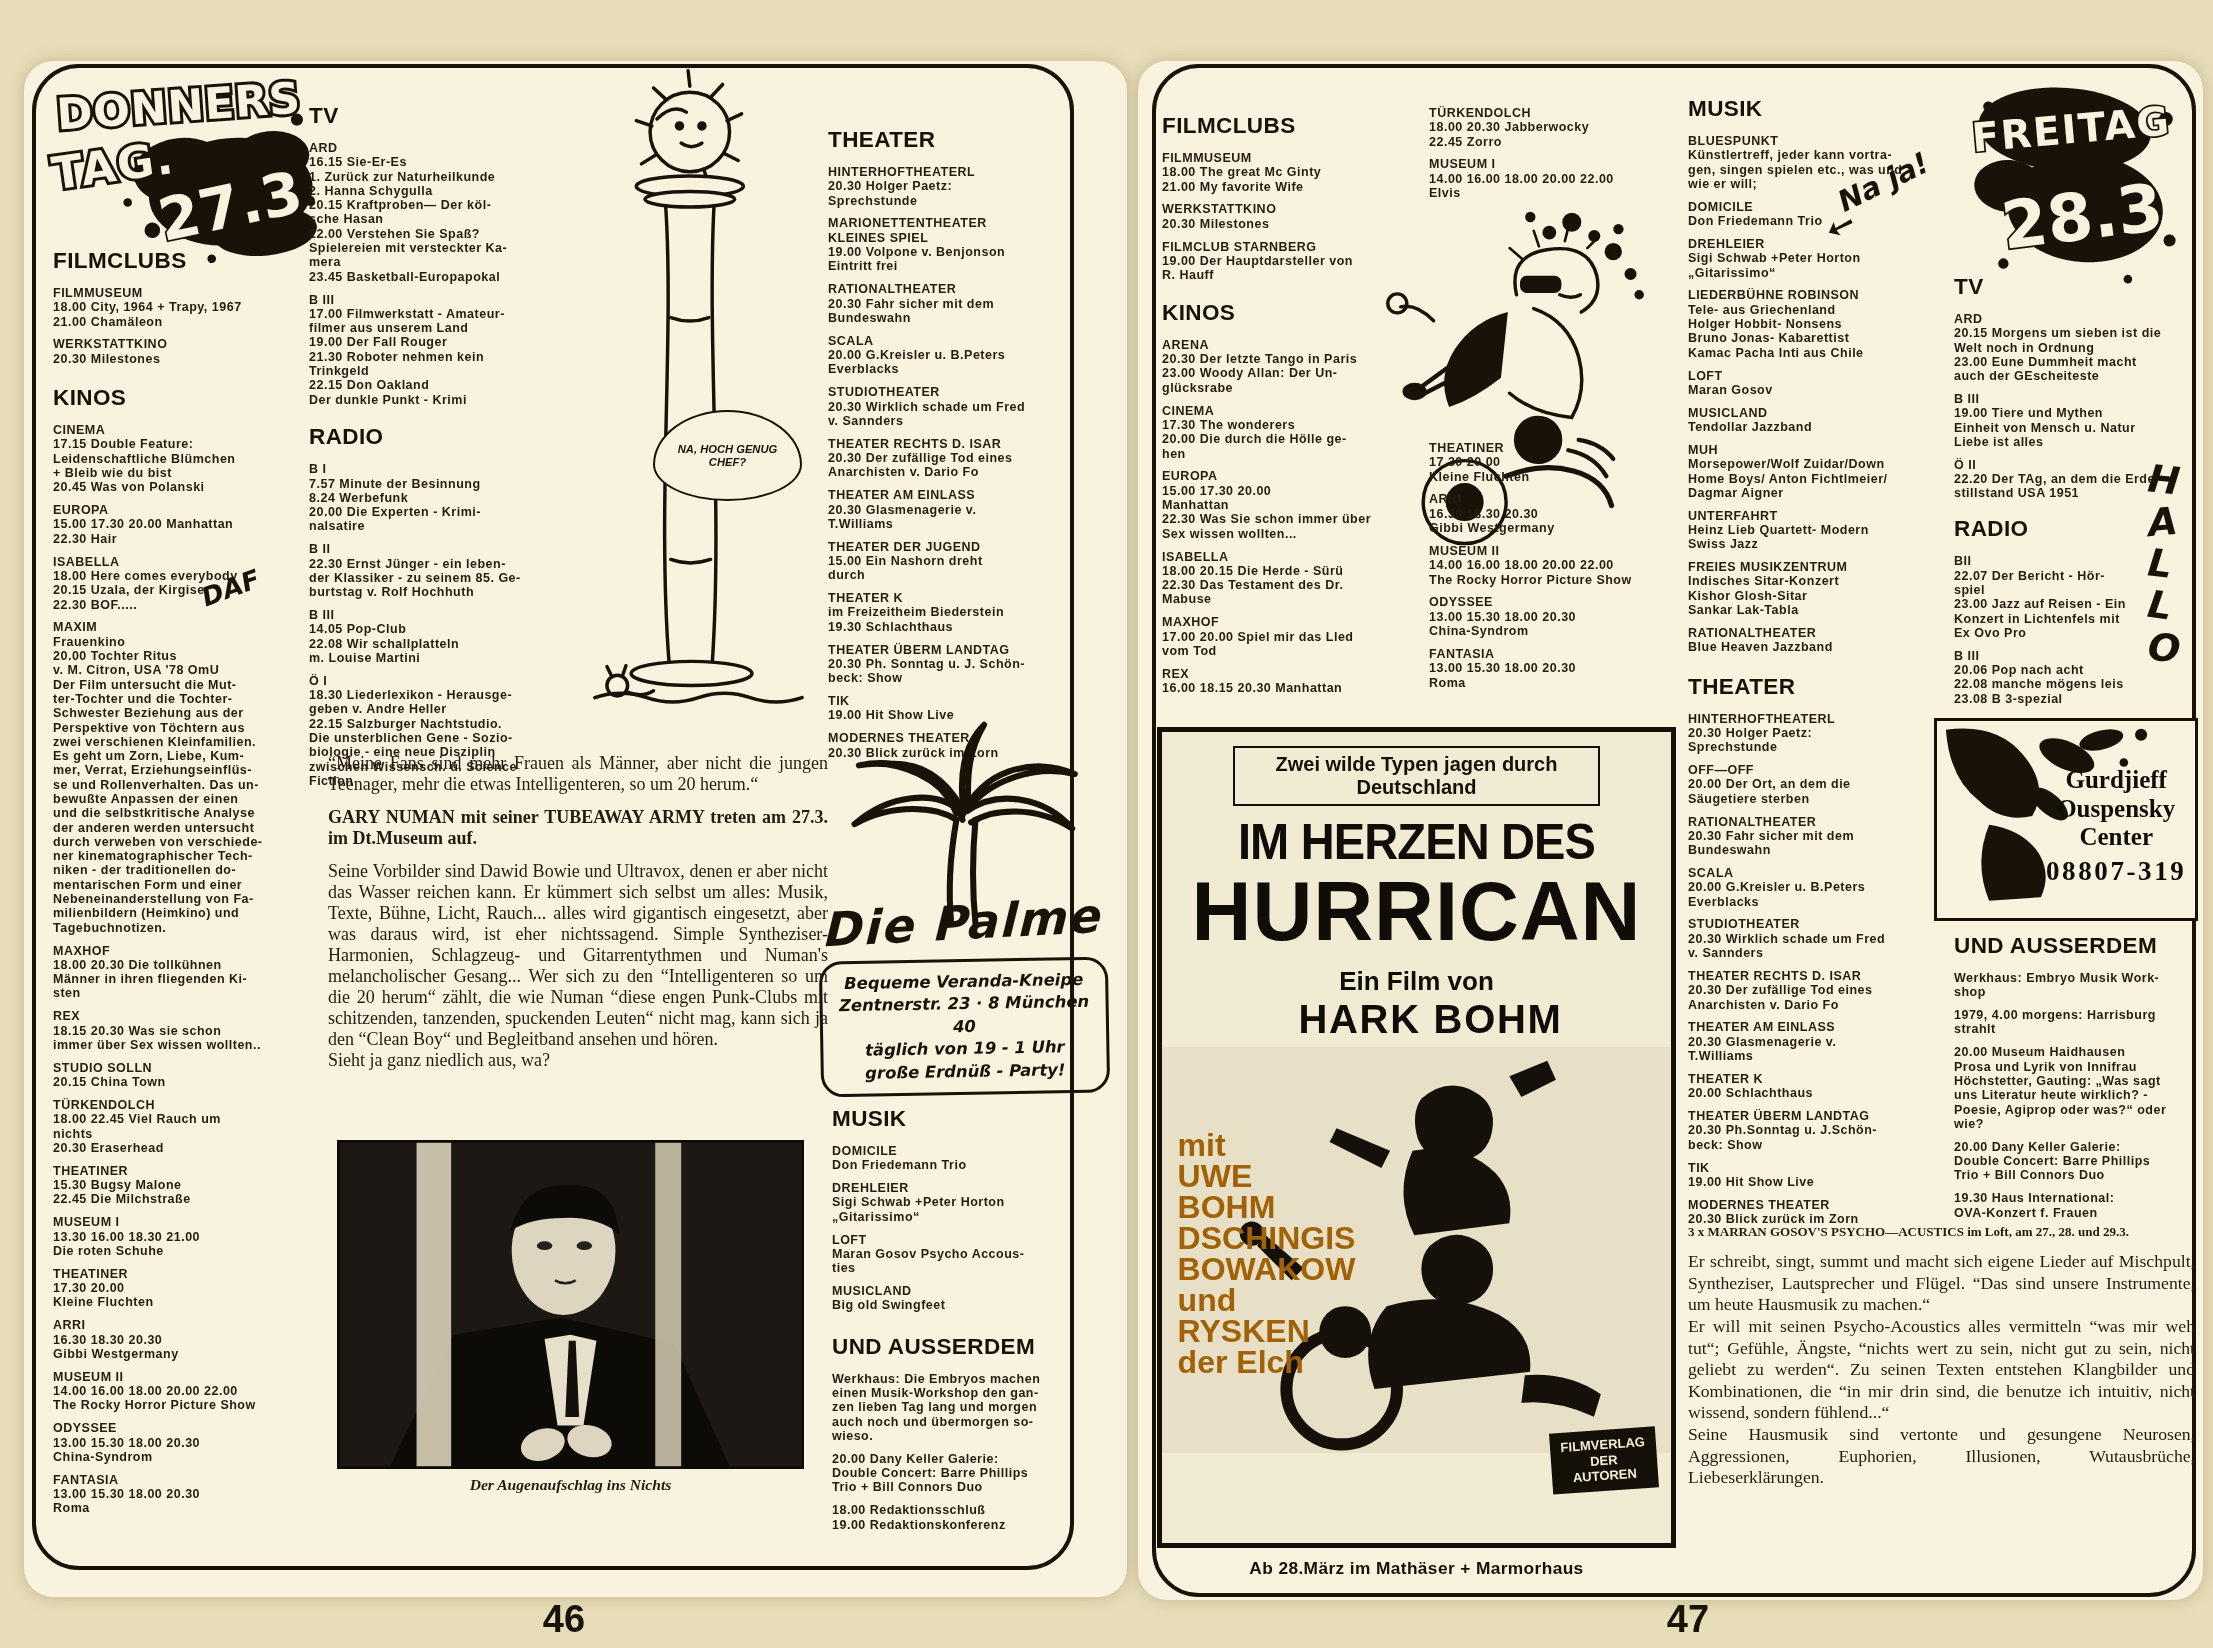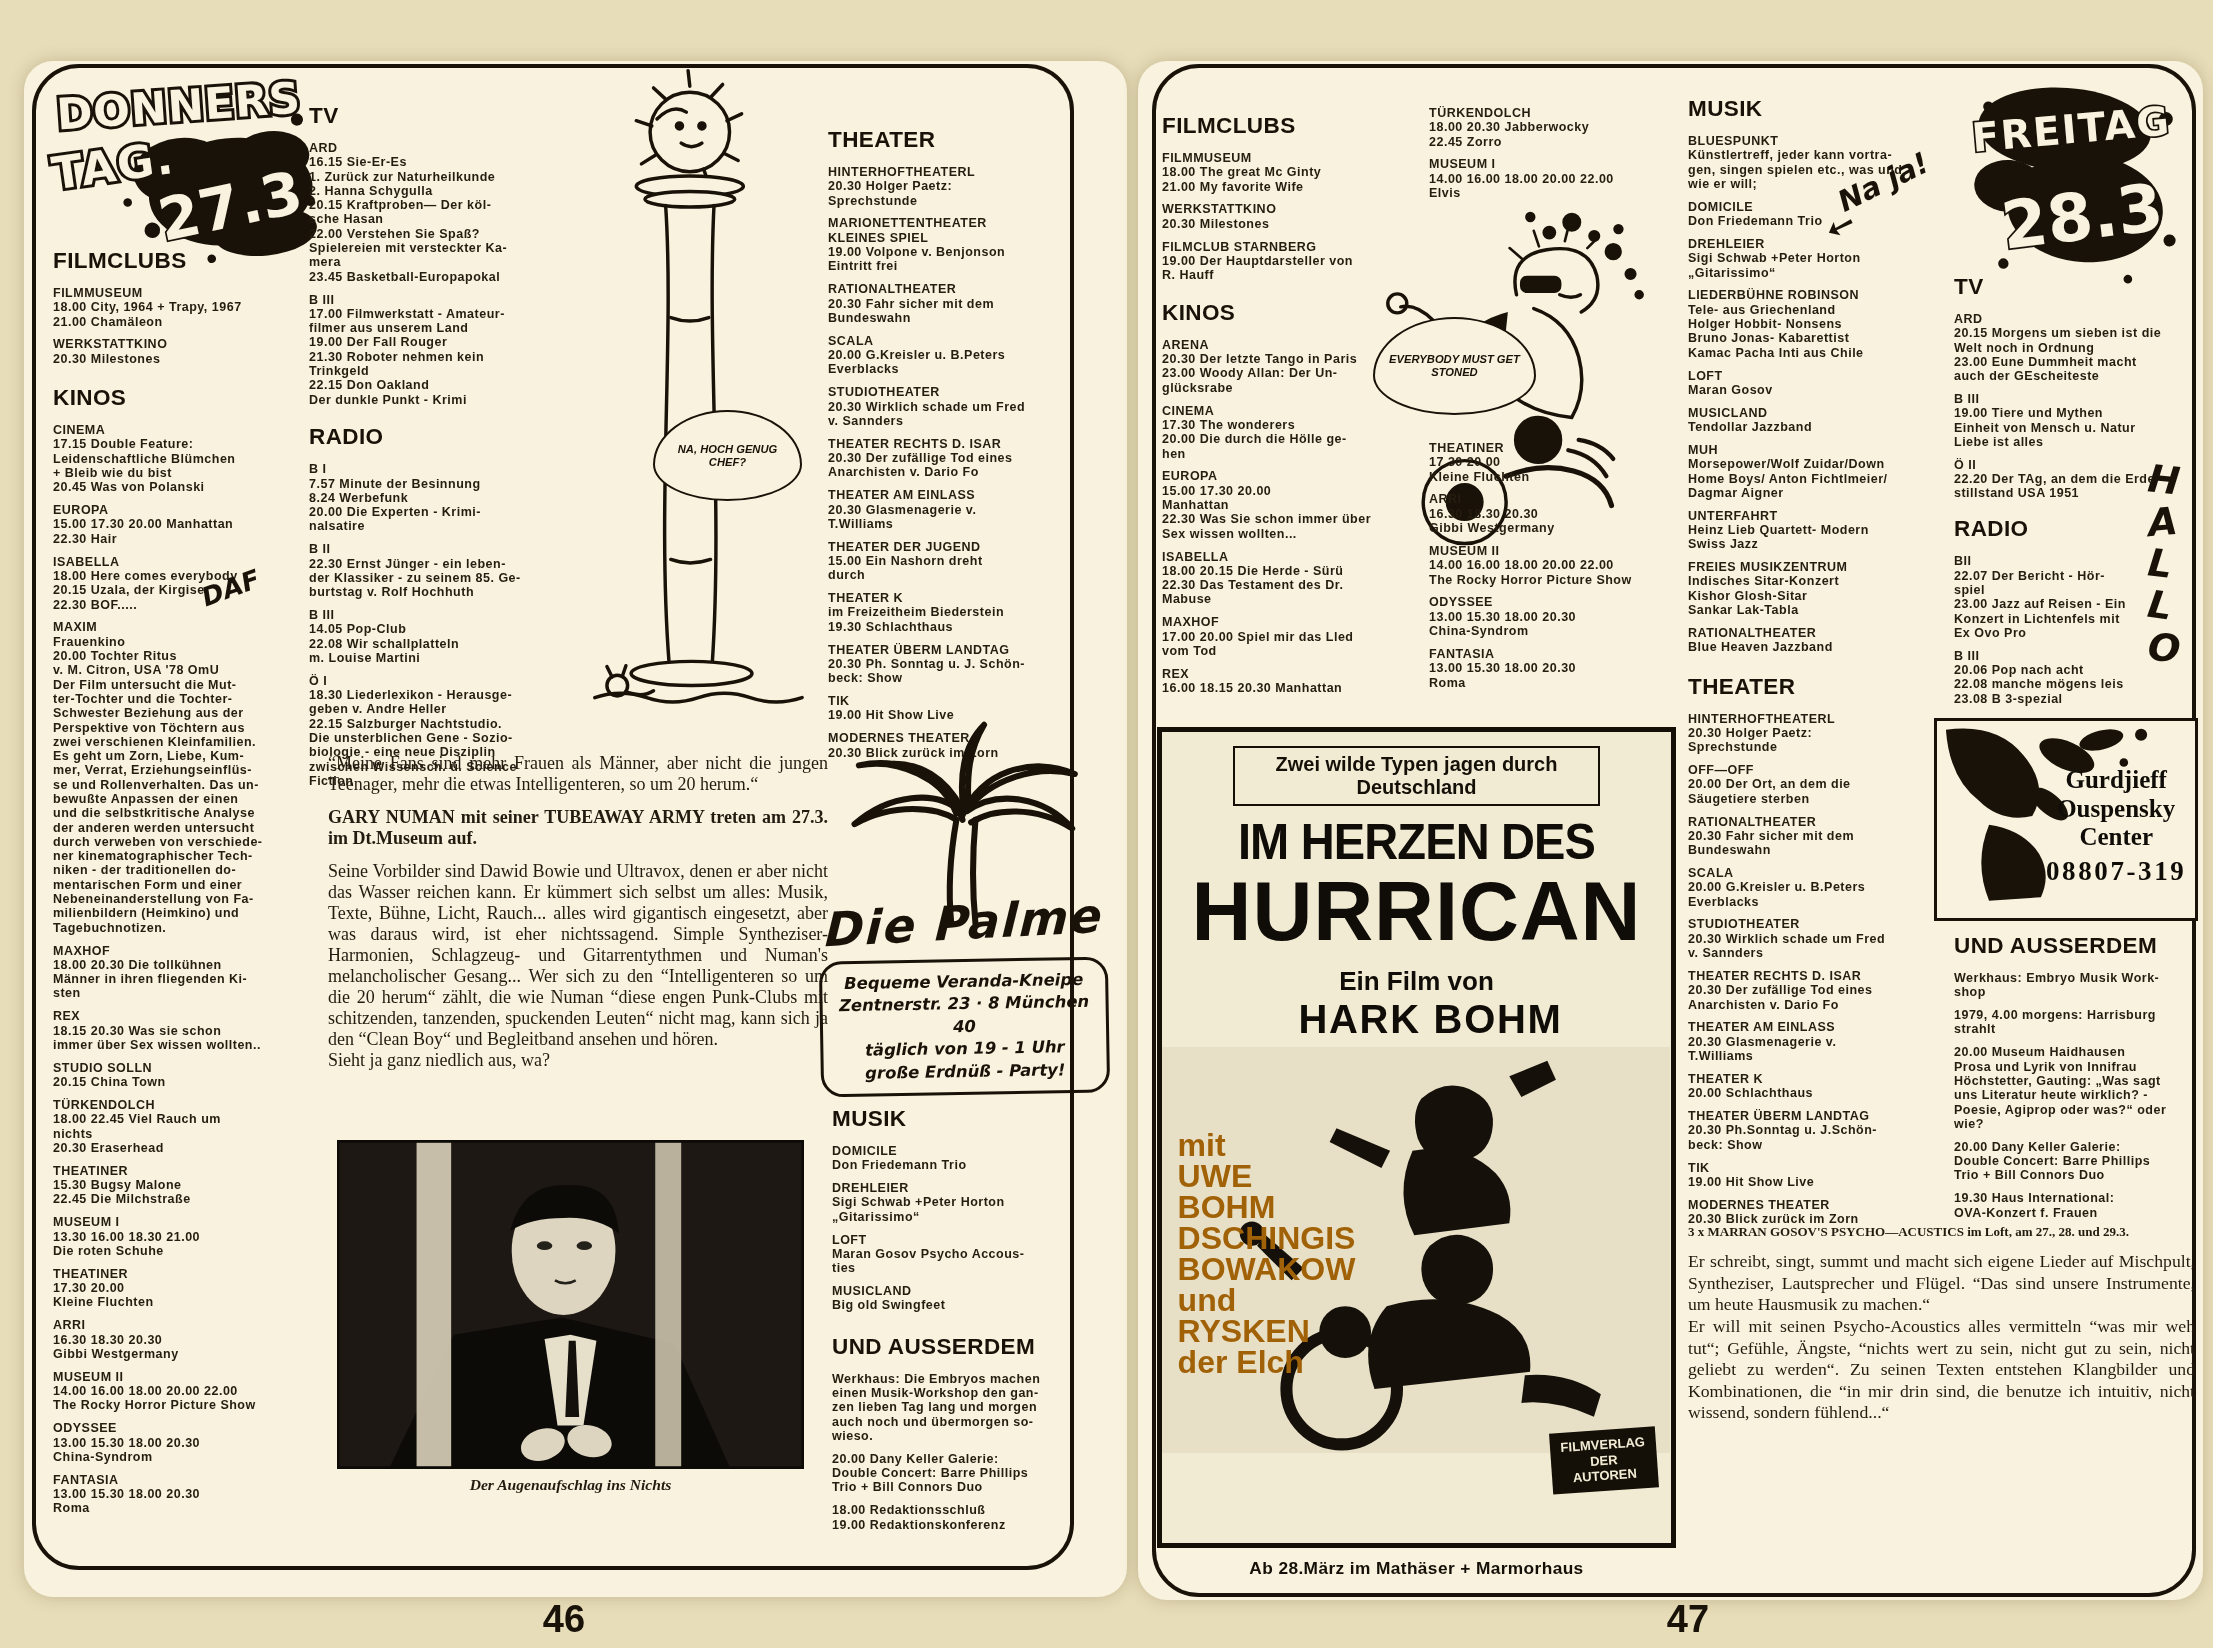--- a/index.html
+++ b/index.html
@@ -541,23 +541,20 @@
         <ellipse cx="62" cy="232" rx="12" ry="8" fill="#181208"></ellipse>
         <path d="M84 150 q-20 -20 -38 -16" stroke-width="4"></path>
           <circle cx="42" cy="130" r="11"></circle>
         <circle cx="120" cy="360" r="48"></circle>
           <circle cx="120" cy="360" r="20" fill="#181208"></circle>
         <path d="M168 330 q40 -16 78 -6 q36 10 44 40" stroke-width="6"></path>
         <path d="M240 300 q30 6 44 30 M252 288 q26 4 40 22" stroke-width="5"></path>
         <circle cx="205" cy="288" r="26" fill="#181208"></circle>
       </g>
     </svg>
-    <div class="bubble" style="left:235px;top:256px;width:145px;height:80px;">
-      <span>EVERYBODY MUST GET STONED</span>
-    </div>
 
     <div class="col" style="left:291px;top:380px;width:268px;">
       <div>
           <div class="venue">
             <div class="v-name">THEATINER</div>
             <div class="v-text">17.30 20.00
 Kleine Fluchten</div>
           </div>
           <div class="venue">
             <div class="v-name">ARRI</div>
@@ -844,19 +841,20 @@
 der Elch</div>
         <div class="hurr-logo">FILMVERLAG DER AUTOREN</div>
       </div>
       <div class="hurr-foot">Ab 28.März im Mathäser + Marmorhaus</div>
     </div>
 
     <div class="col serif" style="left:550px;top:1160px;width:507px;font-size:17.7px;line-height:21.6px;text-align:justify;">
       <p style="margin:0 0 8.6px 0;font-weight:bold;font-size:13px;">3 x MARRAN GOSOV'S PSYCHO—ACUSTICS im Loft, am 27., 28. und 29.3.</p>
       <p style="margin:0;">Er schreibt, singt, summt und macht sich eigene Lieder auf Mischpult, Syntheziser, Lautsprecher und Flügel. “Das sind unsere Instrumente, um heute Hausmusik zu machen.“</p>
       <p style="margin:0;">Er will mit seinen Psycho-Acoustics alles vermitteln “was mir weh tut“; Gefühle, Ängste, “nichts wert zu sein, nicht gut zu sein, nicht geliebt zu werden“. Zu seinen Texten entstehen Klangbilder und Kombinationen, die “in mir drin sind, die benutze ich intuitiv, nicht wissend, sondern fühlend...“</p>
+      <p style="margin:0;">Seine Hausmusik sind vertonte und gesungene Neurosen, Aggressionen, Euphorien, Illusionen, Wutausbrüche, Liebeserklärungen.</p>
     </div>
   </div>
 
   <div class="pagenum" style="left:512px;top:1598px;">46</div>
   <div class="pagenum" style="left:1636px;top:1598px;">47</div>
 </div>
 
 
 </body></html>

